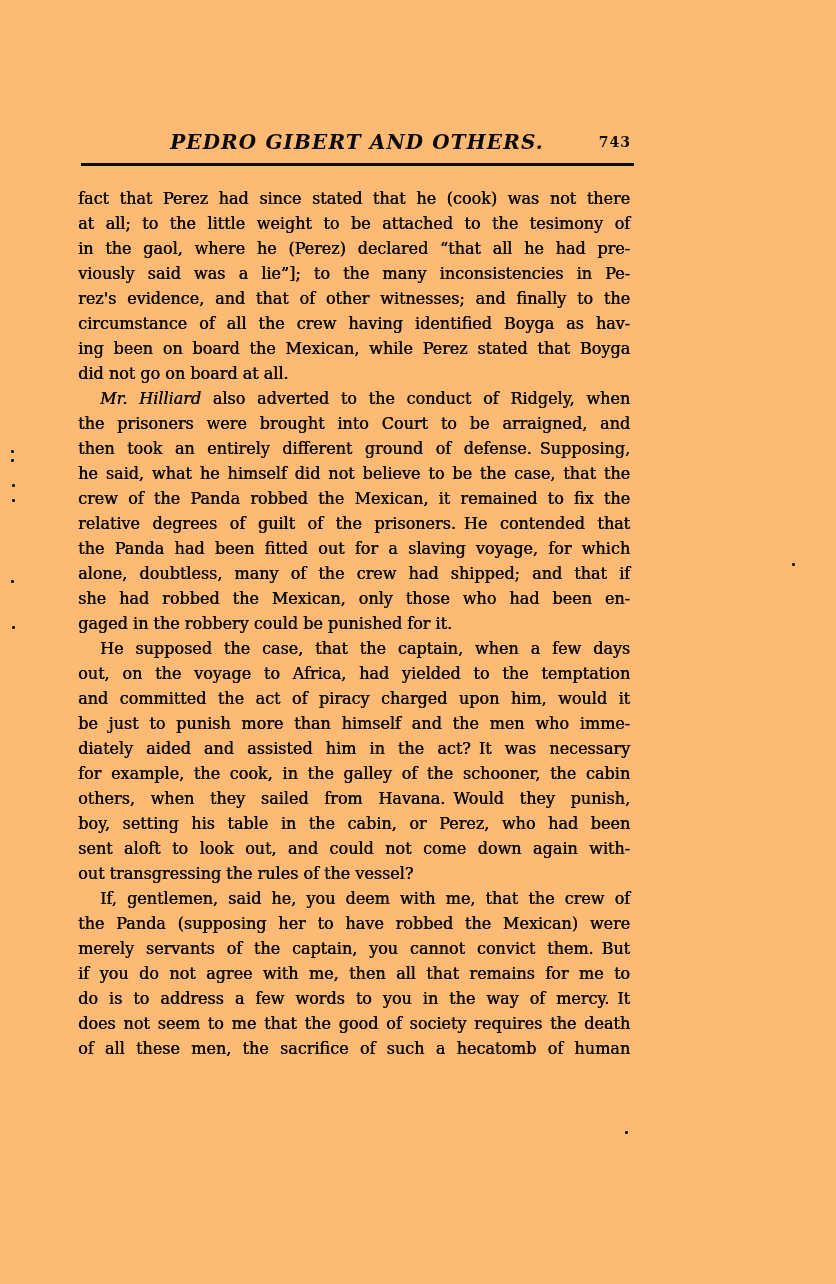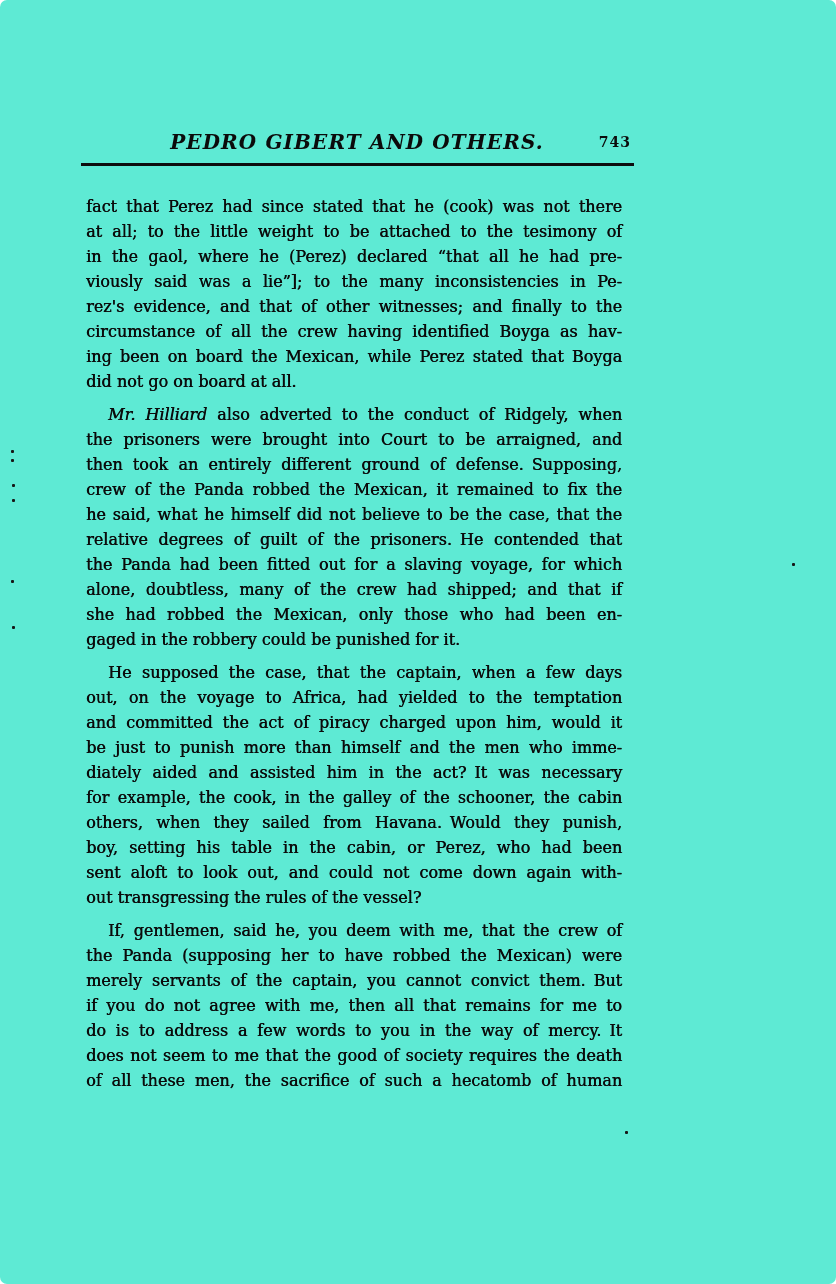--- a/index.html
+++ b/index.html
@@ -4,21 +4,21 @@
 <style>
   html, body { margin: 0; padding: 0; }
   body {
     width: 836px; height: 1284px;
     background: #ffffff;
     position: relative;
     overflow: hidden;
     font-family: "DejaVu Serif", serif;
     color: #0b0b0b;
   }
-  .sheet { position: absolute; inset: 0; background: #5eead4; border-radius: 7px; }
+  .sheet { position: absolute; inset: 0; background: #fdba74; }
 
   
   .header { position: absolute; left: 81px; top: 126px; width: 552px; height: 34px; }
   .running-title {
     display: block; text-align: center;
     font-style: italic; font-weight: 700;
     font-size: 20px; letter-spacing: 1.1px;
     line-height: 32px; white-space: nowrap;
   }
   .page-number {
@@ -30,21 +30,21 @@
     position: absolute; left: 81px; top: 163px;
     width: 553px; height: 3px; background: #0d0d0d;
   }
 
   
   .body-text {
     position: absolute; left: 78px; top: 186px; width: 552px;
     font-size: 16px; line-height: 25px; font-weight: 400;
     text-shadow: 0.45px 0 0 currentColor; 
   }
-  .paragraph { margin: 8px; }
+  .paragraph { margin: 0; }
   .line { height: 25px; text-align: justify; overflow: visible; }
   .line.j { text-align-last: justify; }
   .line.indent { text-indent: 22px; }
   .italic-lead { font-style: italic; }
 
   
   .speck {
     position: absolute; width: 3px; height: 3px;
     background: #161616; border-radius: 1px;
   }
@@ -69,22 +69,22 @@
         <div class="line j">viously said was a lie”]; to the many inconsistencies in Pe-</div>
         <div class="line j">rez's evidence, and that of other witnesses; and finally to the</div>
         <div class="line j">circumstance of all the crew having identified Boyga as hav-</div>
         <div class="line j">ing been on board the Mexican, while Perez stated that Boyga</div>
         <div class="line">did not go on board at all.</div>
       </div>
       <div class="paragraph">
         <div class="line j indent"><span class="italic-lead">Mr. Hilliard</span> also adverted to the conduct of Ridgely, when</div>
         <div class="line j">the prisoners were brought into Court to be arraigned, and</div>
         <div class="line j">then took an entirely different ground of defense. Supposing,</div>
+        <div class="line j">he said, what he himself did not believe to be the case, that the</div>
         <div class="line j">crew of the Panda robbed the Mexican, it remained to fix the</div>
-        <div class="line j">he said, what he himself did not believe to be the case, that the</div>
         <div class="line j">relative degrees of guilt of the prisoners. He contended that</div>
         <div class="line j">the Panda had been fitted out for a slaving voyage, for which</div>
         <div class="line j">alone, doubtless, many of the crew had shipped; and that if</div>
         <div class="line j">she had robbed the Mexican, only those who had been en-</div>
         <div class="line">gaged in the robbery could be punished for it.</div>
       </div>
       <div class="paragraph">
         <div class="line j indent">He supposed the case, that the captain, when a few days</div>
         <div class="line j">out, on the voyage to Africa, had yielded to the temptation</div>
         <div class="line j">and committed the act of piracy charged upon him, would it</div>

